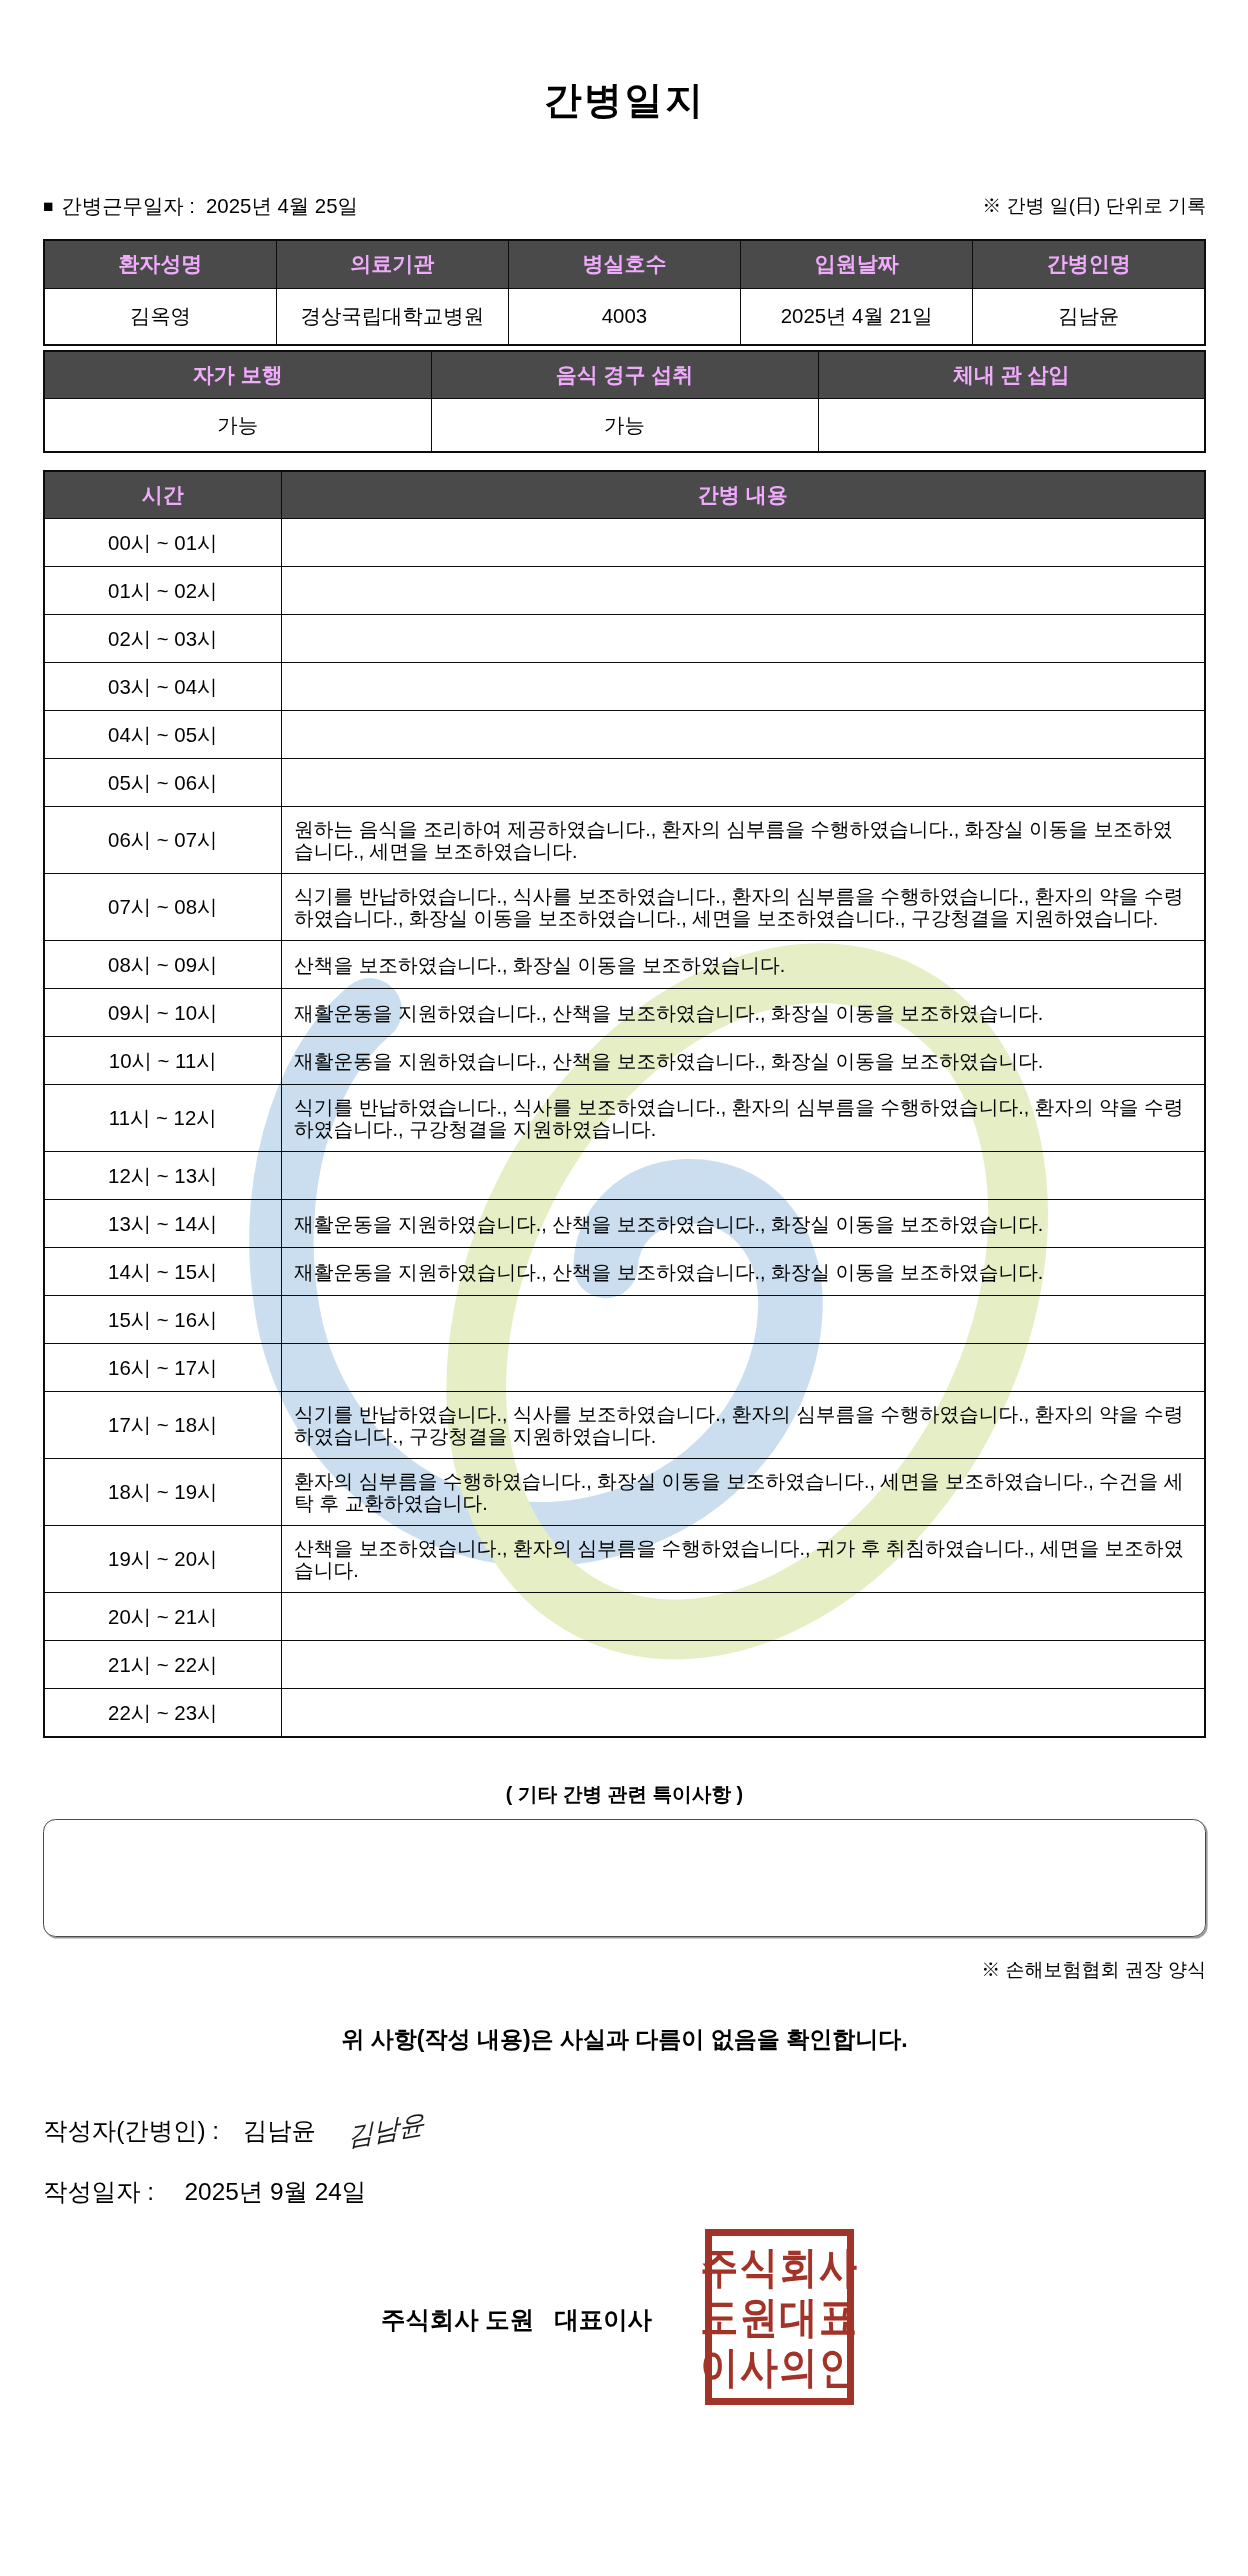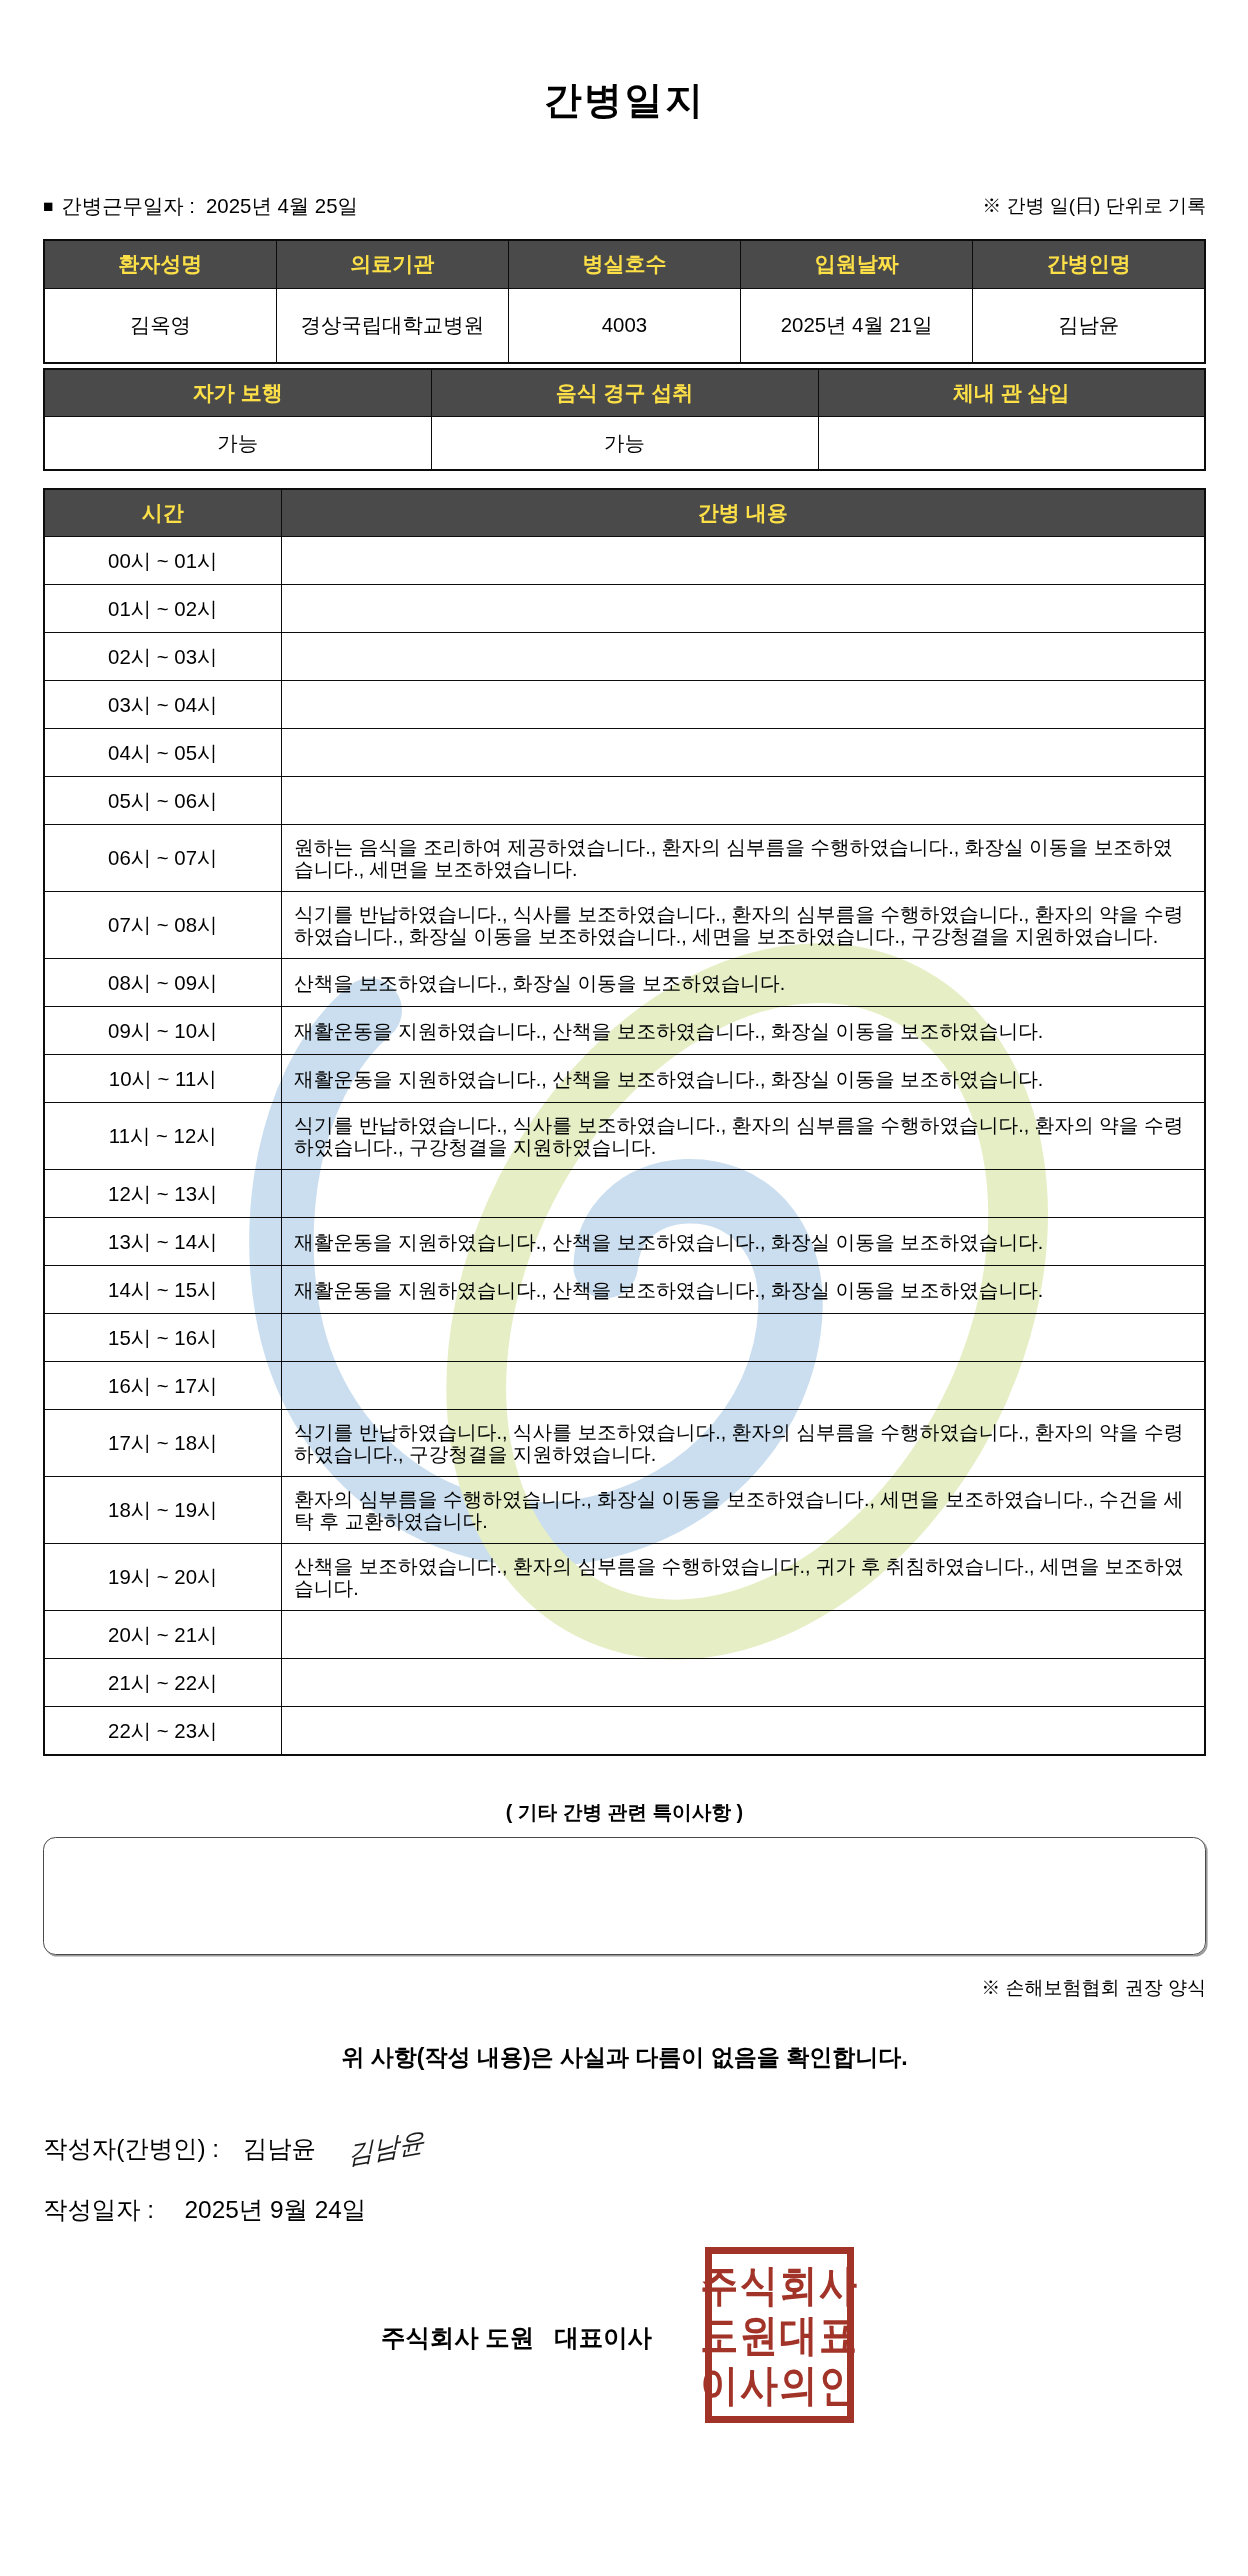--- a/index.html
+++ b/index.html
@@ -12,23 +12,23 @@
 
   .meta-row{display:flex;justify-content:space-between;align-items:baseline;margin-top:66px;}
   .meta-left{font-size:20.4px;display:flex;align-items:center;}
   .bullet{font-size:17.3px;margin-right:7.9px;}
   .meta-left .lbl{margin-right:11px;}
   .unit-note{font-size:19px;}
 
   table{width:100%;border-collapse:collapse;table-layout:fixed;background:transparent;
         border:2.4px solid #0c0c0c;}
   th,td{border:1.6px solid #0c0c0c;box-sizing:border-box;}
-  th{background:#4a4a4a;color:#fde047;font-size:21px;font-weight:bold;height:48px;text-align:center;}
+  th{background:#4a4a4a;color:#f0abfc;font-size:21px;font-weight:bold;height:48px;text-align:center;}
   .info{margin-top:19px;}
-  .info td{height:75px;text-align:center;font-size:20.4px;}
+  .info td{height:57px;text-align:center;font-size:20.4px;}
   .status{margin-top:3.9px;}
   .status td{height:53px;text-align:center;font-size:20.4px;}
   .log{margin-top:17px;}
   .log col.c-time{width:237px;}
   .log td{height:48px;}
   .log td.t{ text-align:center;font-size:20.4px;}
   .log td.c{ text-align:left;font-size:19.7px;line-height:22px;padding:11px 12.6px;word-break:break-all;}
 
   .extra-heading{margin-top:43px;text-align:center;font-size:19.7px;font-weight:bold;}
   .extra-box{margin-top:11px;height:118px;border:1.6px solid #4a4a4a;border-radius:12.6px;

